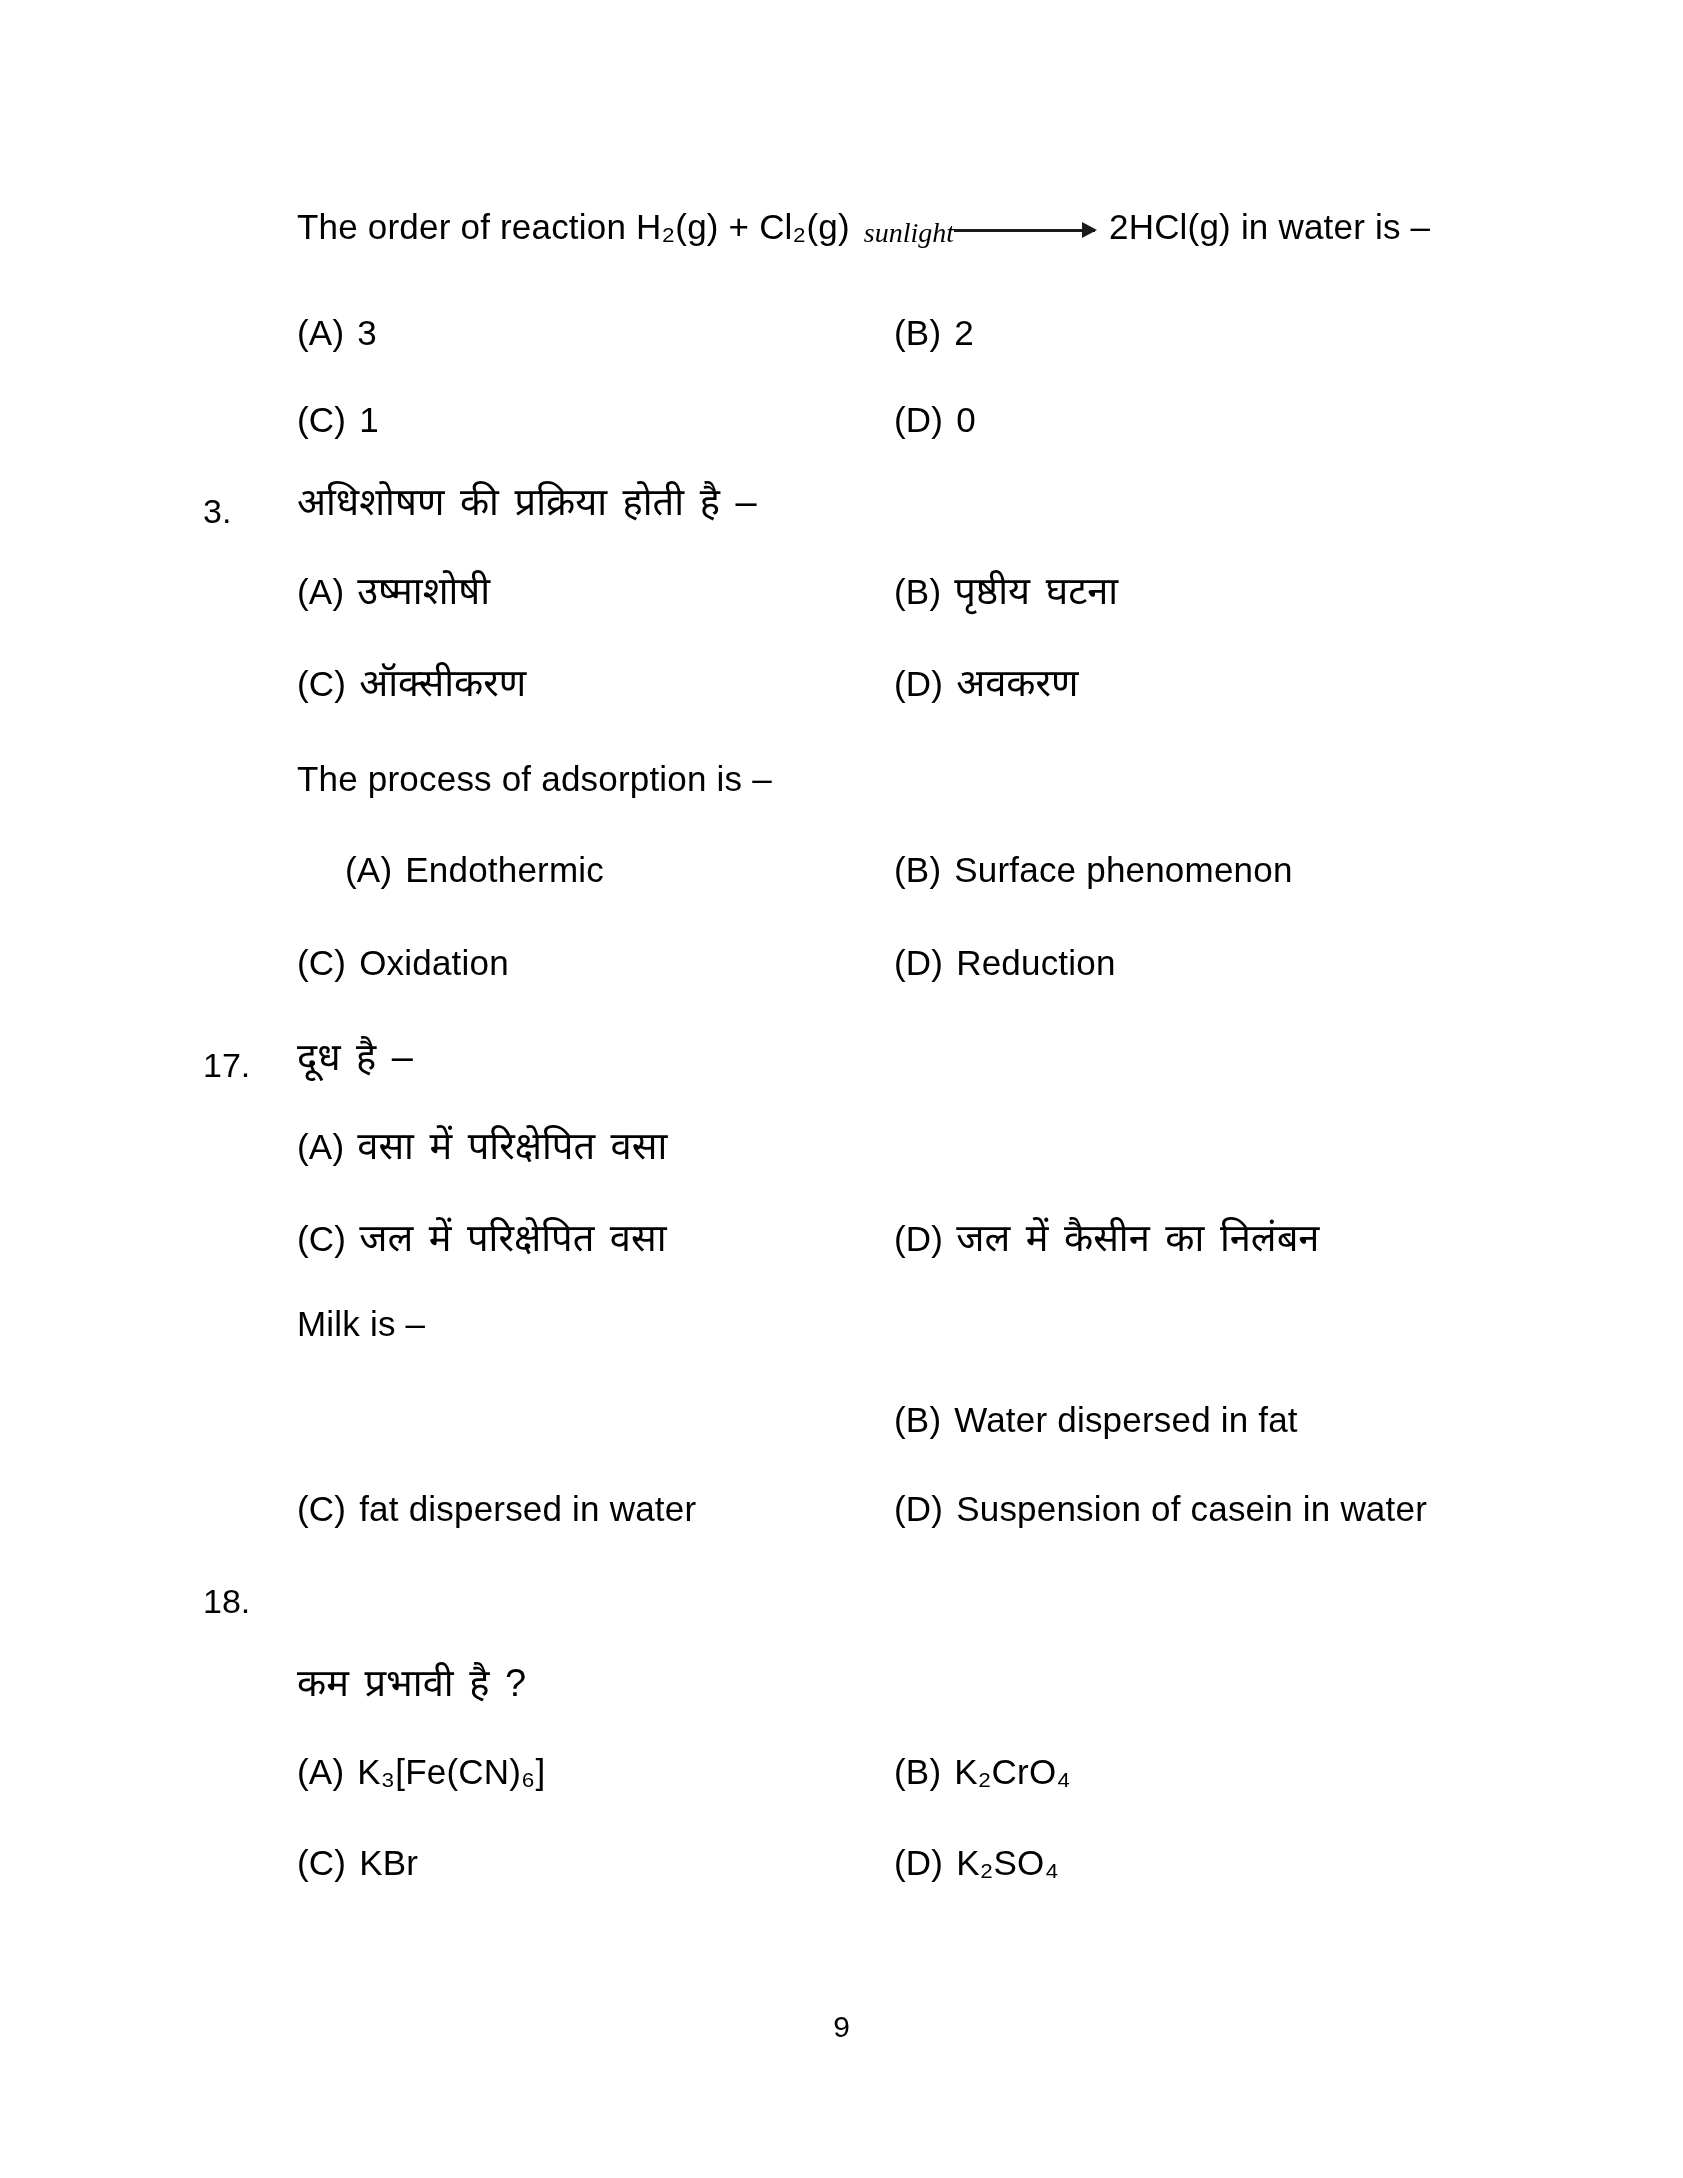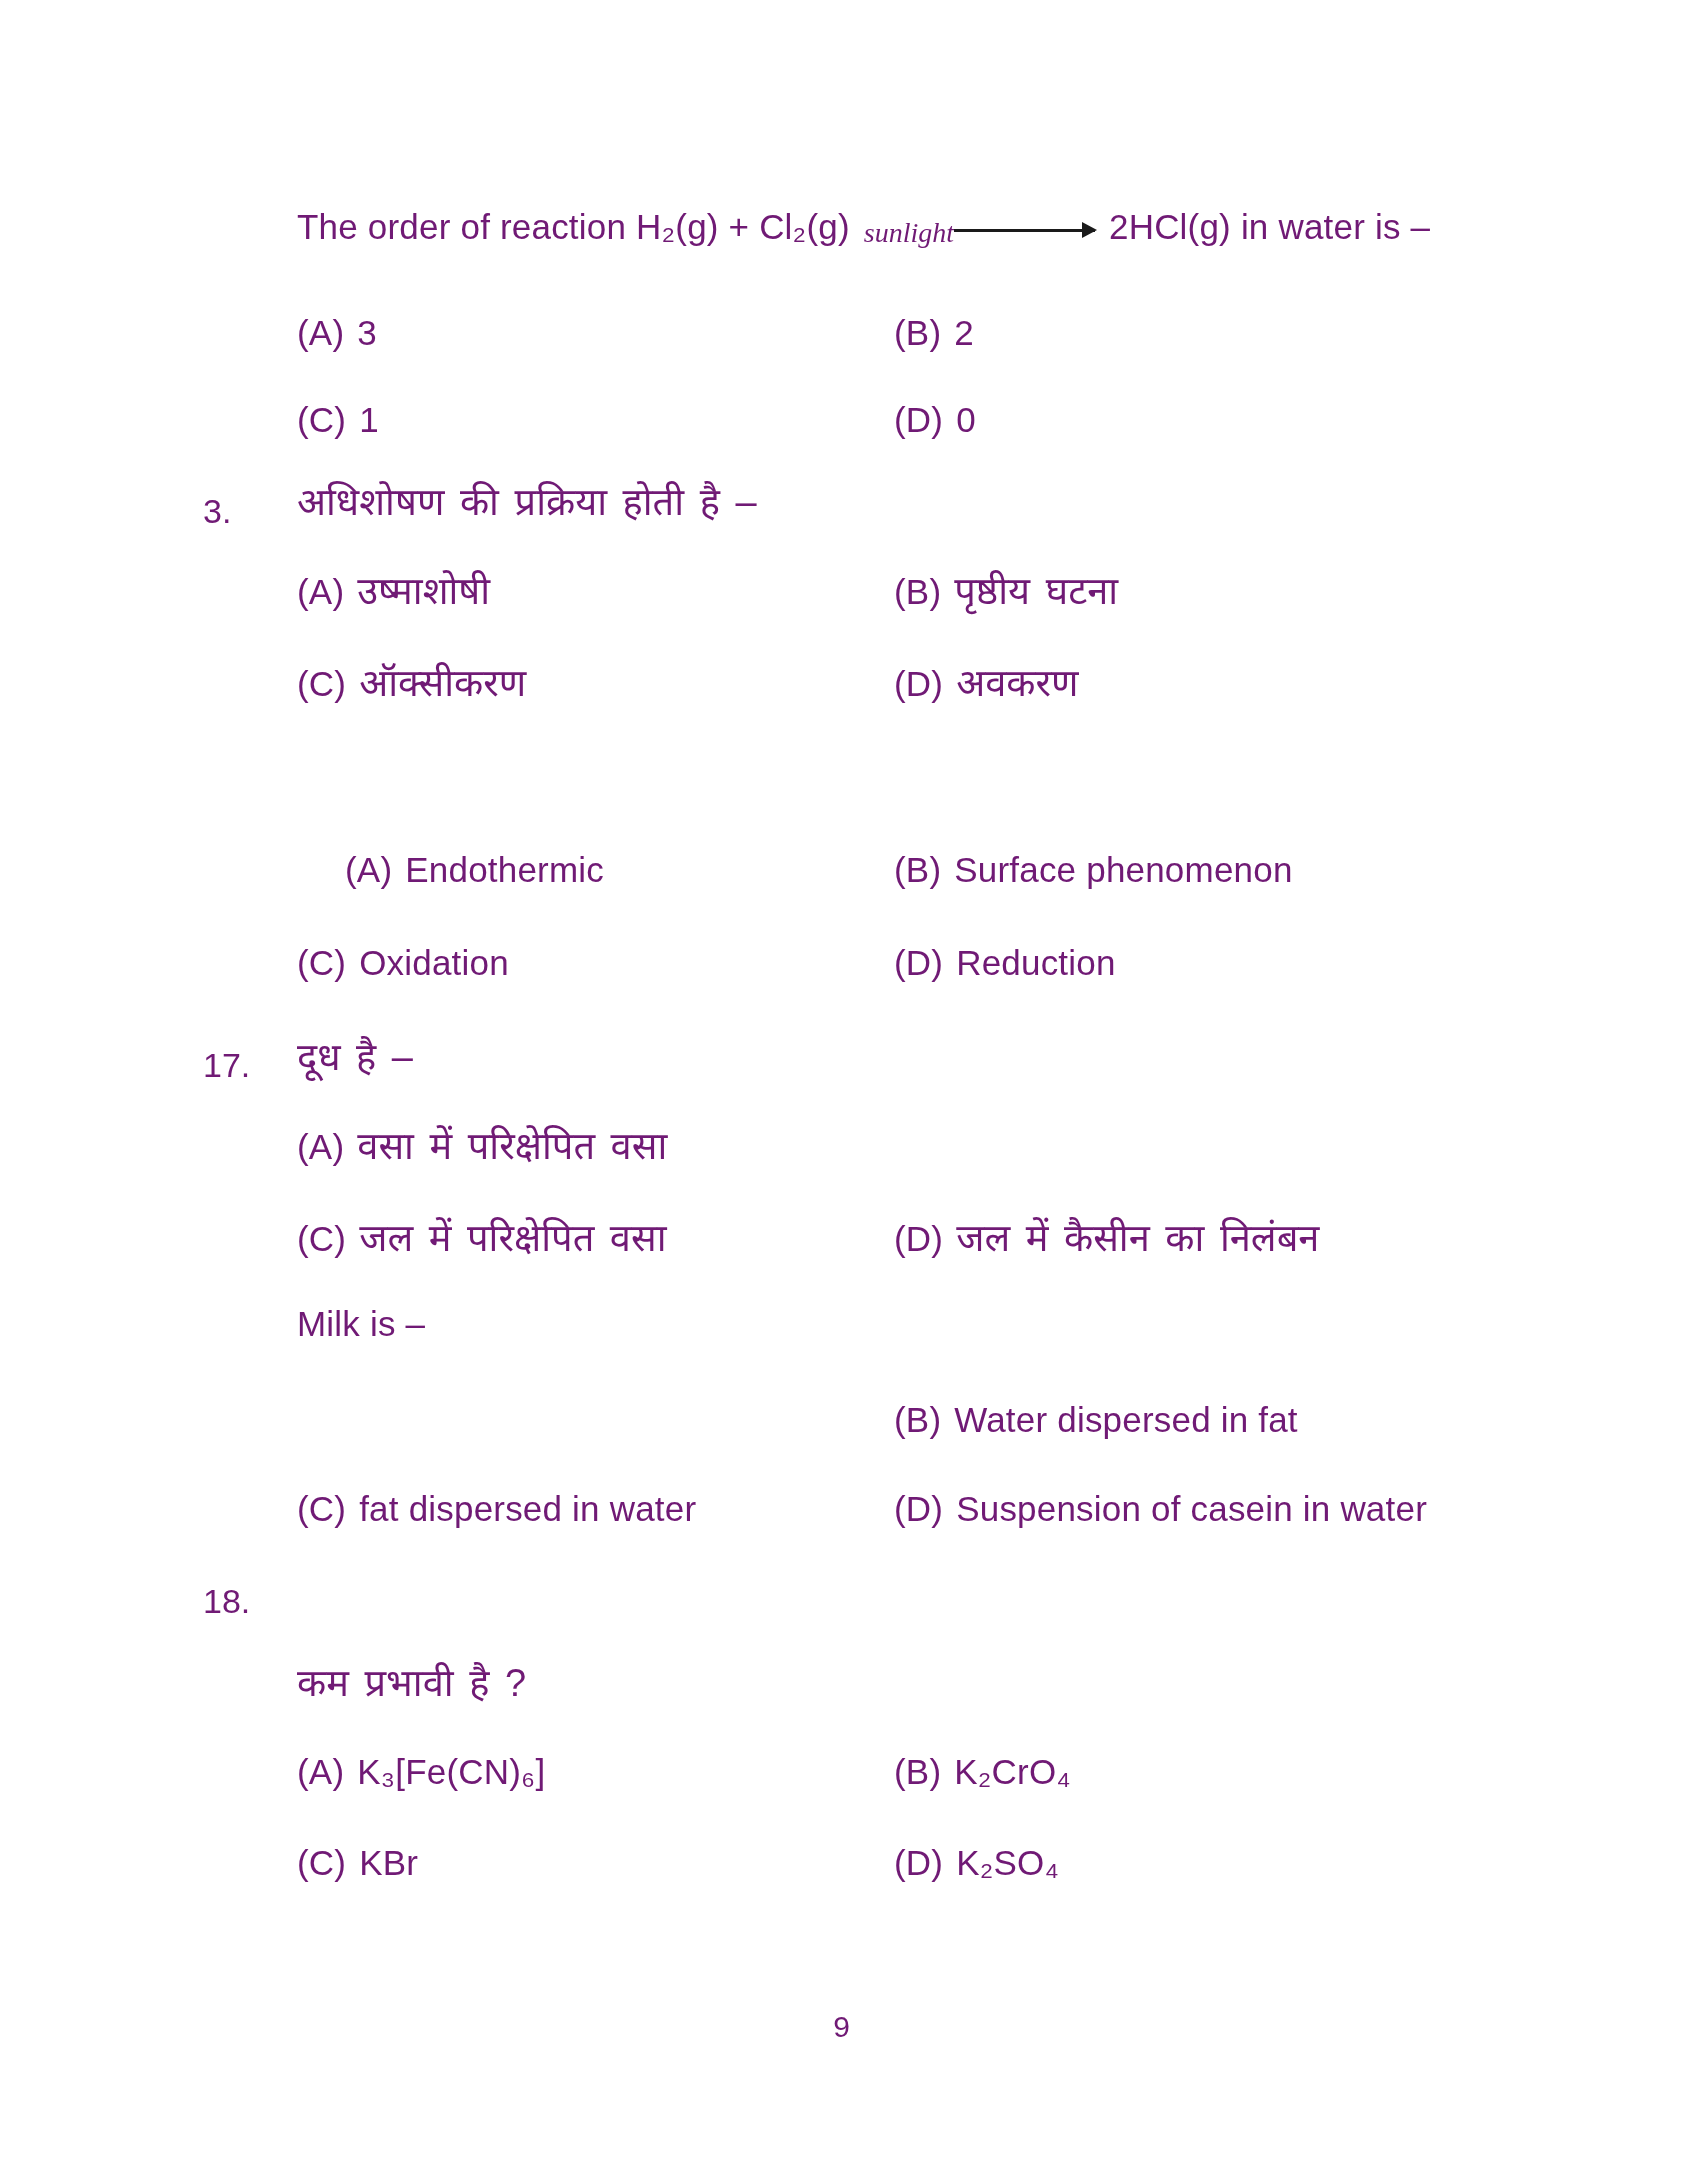--- a/index.html
+++ b/index.html
@@ -1,18 +1,18 @@
 <!DOCTYPE html>
 <html><head>
 <meta charset="utf-8">
 <style>
   html, body { margin:0; padding:0; background:#ffffff; }
   .sheet {
     position:relative; width:1683px; height:2178px;
-    background:#ffffff; color:#701a75; overflow:hidden;
+    background:#ffffff; color:#000000; overflow:hidden;
     font-family:"Liberation Sans","DejaVu Sans",sans-serif;
   }
   .abs { position:absolute; white-space:nowrap; }
   .latin { font-size:35px; line-height:1.2; letter-spacing:0.2px; }
   .hindi { font-size:38px; line-height:1.3; word-spacing:5px; }
   .qnum  { font-size:34px; line-height:1.25; }
   .opt-label { display:inline-block; margin-right:13px; }
   .col-a { left:297px; }
   .col-b { left:894px; }
   .num-col { left:203px; }
@@ -73,20 +73,21 @@
   <div class="abs hindi col-b" style="top:567px;">
     <span class="opt-label latin">(B)</span><span>पृष्ठीय घटना</span>
   </div>
   <div class="abs hindi col-a" style="top:659px;">
     <span class="opt-label latin">(C)</span><span>ऑक्सीकरण</span>
   </div>
   <div class="abs hindi col-b" style="top:659px;">
     <span class="opt-label latin">(D)</span><span>अवकरण</span>
   </div>
 
+  <div class="abs latin stem-col" style="top:758px;">The process of adsorption is –</div>
 
   <div class="abs latin col-a" style="top:849px;margin-left:48px;">
     <span class="opt-label">(A)</span><span>Endothermic</span>
   </div>
   <div class="abs latin col-b" style="top:849px;">
     <span class="opt-label">(B)</span><span>Surface phenomenon</span>
   </div>
   <div class="abs latin col-a" style="top:942px;">
     <span class="opt-label">(C)</span><span>Oxidation</span>
   </div>

